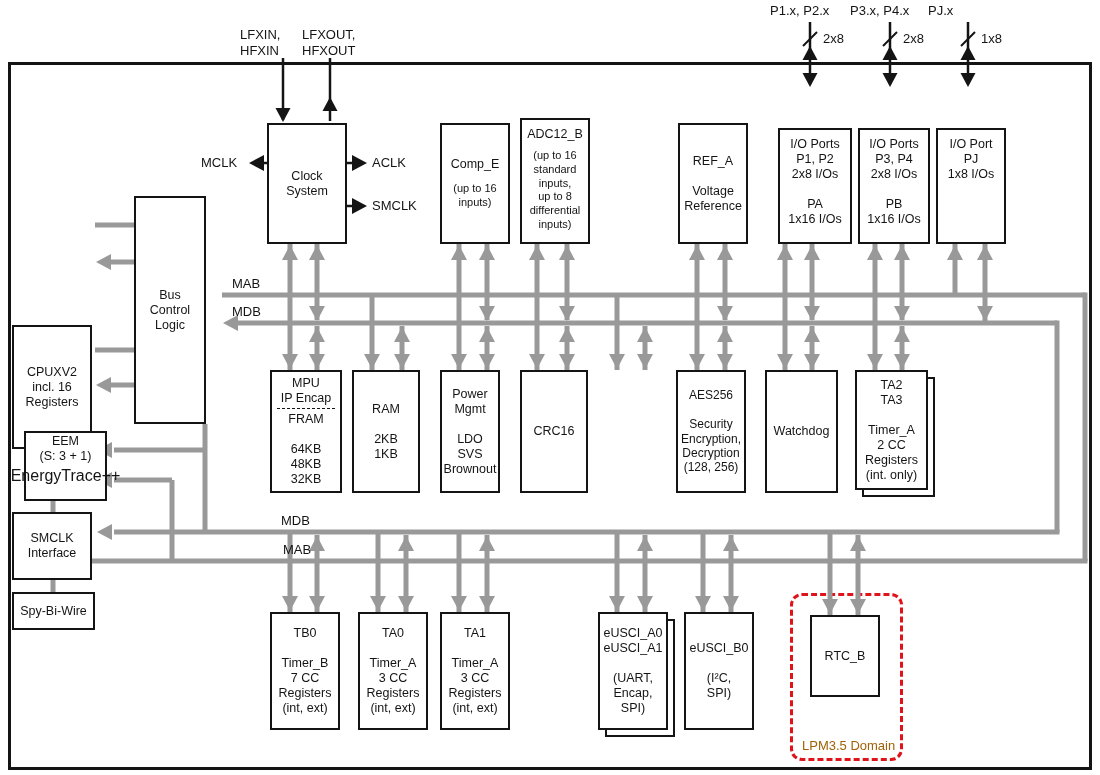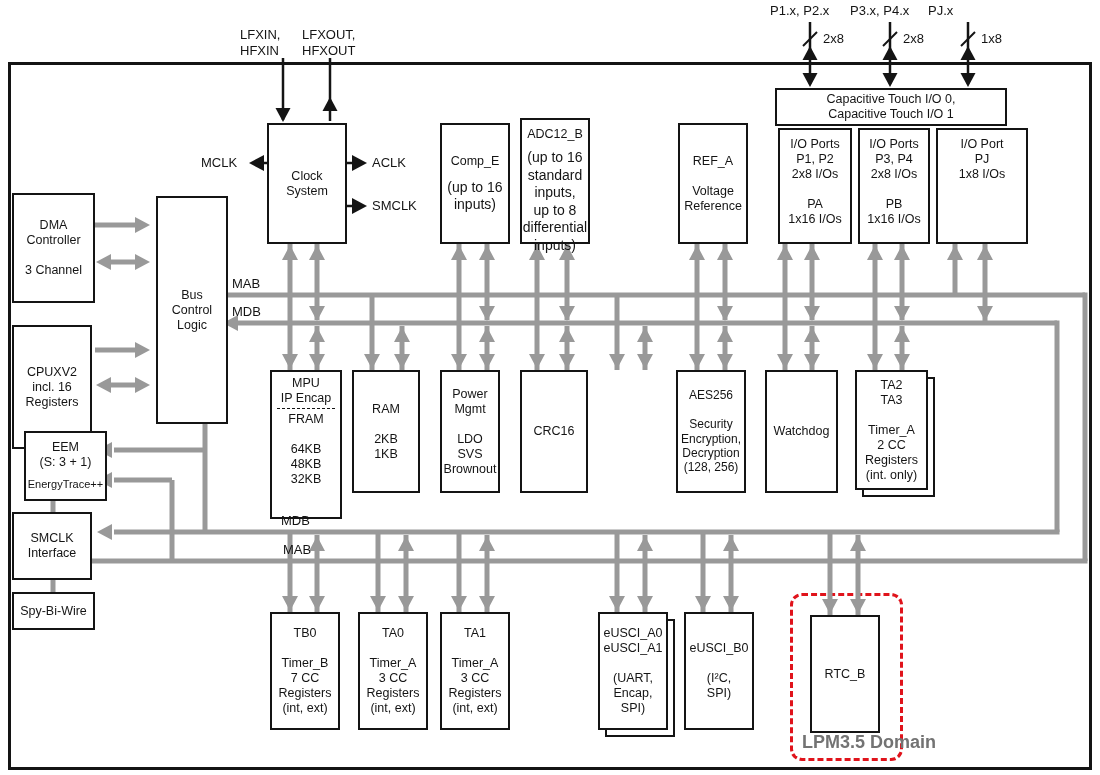--- a/index.html
+++ b/index.html
@@ -6,32 +6,32 @@
   #stage{position:relative;width:1100px;height:775px;background:#fff;
          font-family:"Liberation Sans",sans-serif;color:#141414;overflow:hidden}
   #frame{position:absolute;left:8px;top:62px;width:1084px;height:708px;
          border:3px solid #141414;box-sizing:border-box;z-index:0;background:#fff}
   #wires{position:absolute;left:0;top:0;z-index:2}
   .blk{position:absolute;border:2.5px solid #141414;background:#fff;z-index:3;
        display:flex;flex-direction:column;align-items:center;justify-content:center;
        text-align:center;white-space:pre-line;font-size:12.5px;line-height:1.2;
        box-sizing:border-box}
   .blk.top{justify-content:flex-start;padding-top:7px}
-  .blk .sub{font-size:14px;line-height:1.25;white-space:pre-line}
+  .blk .sub{font-size:11px;line-height:1.25;white-space:pre-line}
   .blk .ttl{white-space:pre-line}
   .blk .divider-dashed{border-bottom:1.5px dashed #141414;width:86%;display:block;
        white-space:pre-line;padding-bottom:2px;margin-bottom:3px}
-  .blk .footer{font-size:11px;margin-top:auto;padding-bottom:8px;white-space:nowrap}
+  .blk .footer{font-size:16px;margin-top:auto;padding-bottom:14px;white-space:nowrap}
   .lbl{position:absolute;font-size:13px;line-height:1.2;white-space:pre-line;z-index:4}
   .lbl.ctr{}
   .lbl.rt{text-align:center}
   .lpm{position:absolute;left:790px;top:593px;width:113px;height:168px;
        border:3px dashed #e0131b;border-radius:12px;z-index:1;box-sizing:border-box}
-  .lpm-label{position:absolute;left:9px;bottom:5px;color:#737373;font-weight:bold;
-       font-size:18px;white-space:nowrap}
+  .lpm-label{position:absolute;left:9px;bottom:5px;color:#a16207;font-weight:normal;
+       font-size:13px;white-space:nowrap}
 </style>
 </head>
 <body>
 
 <div id="stage">
 
   <div id="frame"></div>
 
   <svg id="wires" width="1100" height="775">
       <line x1="222" y1="295" x2="1085" y2="295" stroke="#999999" stroke-width="5"></line>
@@ -215,25 +215,21 @@
   <div class="lbl" style="left:281px;top:513px">MDB</div>
   <div class="lbl" style="left:283px;top:542px">MAB</div>
 
   <div class="lpm">
     <span class="lpm-label">LPM3.5 Domain</span>
   </div>
 
   <div class="blk" style="left:862px;top:377px;width:73px;height:120px"></div>
   <div class="blk" style="left:605px;top:619px;width:70px;height:118px"></div>
 
-  <div class="blk" style="left:12px;top:193px;width:83px;height:110px">DMA
-Controller
-
-3 Channel</div>
-  <div class="blk" style="left:156px;top:196px;width:72px;height:228px">Bus
+  <div class="blk" style="left:134px;top:196px;width:72px;height:228px">Bus
 Control
 Logic</div>
   <div class="blk" style="left:12px;top:325px;width:80px;height:124px">CPUXV2
 incl. 16
 Registers</div>
   <div class="blk" style="left:24px;top:431px;width:83px;height:70px">
     <span class="ttl" style="margin-top:auto">EEM
 (S: 3 + 1)</span>
     <span class="footer">EnergyTrace++</span>
   </div>
@@ -254,39 +250,37 @@
 standard
 inputs,
 up to 8
 differential
 inputs)</span>
   </div>
   <div class="blk" style="left:678px;top:123px;width:70px;height:121px">REF_A
 
 Voltage
 Reference</div>
-  <div class="blk" style="left:775px;top:88px;width:232px;height:38px;font-size:12.5px">Capacitive Touch I/O 0,
-Capacitive Touch I/O 1</div>
   <div class="blk top" style="left:778px;top:128px;width:74px;height:116px">I/O Ports
 P1, P2
 2x8 I/Os
 
 PA
 1x16 I/Os</div>
   <div class="blk top" style="left:858px;top:128px;width:72px;height:116px">I/O Ports
 P3, P4
 2x8 I/Os
 
 PB
 1x16 I/Os</div>
-  <div class="blk top" style="left:936px;top:128px;width:92px;height:116px">I/O Port
+  <div class="blk top" style="left:936px;top:128px;width:70px;height:116px">I/O Port
 PJ
 1x8 I/Os</div>
 
-  <div class="blk top" style="left:270px;top:370px;width:72px;height:149px;padding-top:4px">
+  <div class="blk top" style="left:270px;top:370px;width:72px;height:123px;padding-top:4px">
     <span class="divider-dashed">MPU
 IP Encap</span>
     <span class="ttl">FRAM
 
 64KB
 48KB
 32KB</span>
   </div>
   <div class="blk" style="left:352px;top:370px;width:68px;height:123px">RAM
 
@@ -335,15 +329,15 @@
   <div class="blk" style="left:598px;top:612px;width:70px;height:118px">eUSCI_A0
 eUSCI_A1
 
 (UART,
 Encap,
 SPI)</div>
   <div class="blk" style="left:684px;top:612px;width:70px;height:118px">eUSCI_B0
 
 (I²C,
 SPI)</div>
-  <div class="blk" style="left:810px;top:615px;width:70px;height:118px">RTC_B</div>
+  <div class="blk" style="left:810px;top:615px;width:70px;height:82px">RTC_B</div>
 
 </div>
 
 </body></html>

